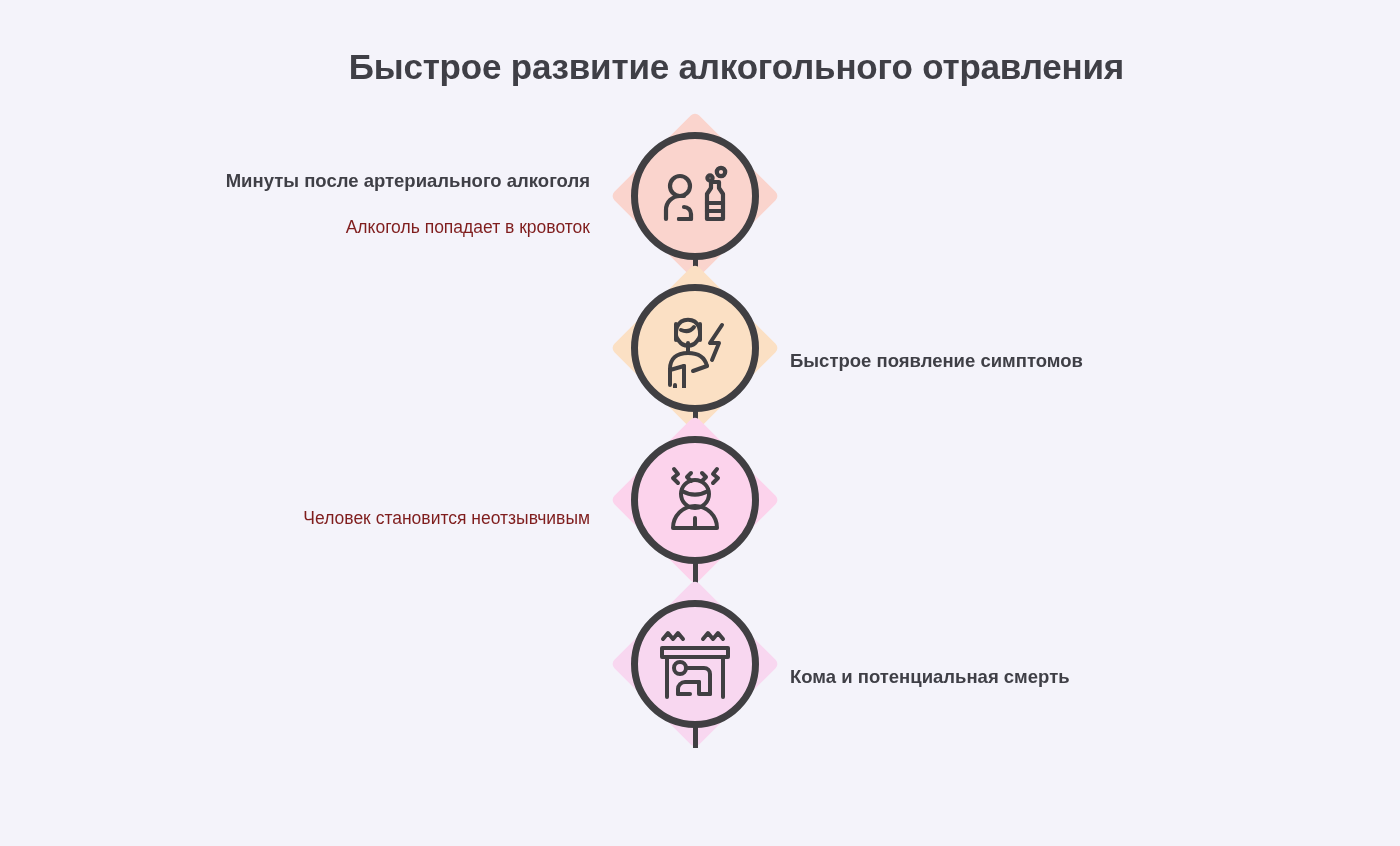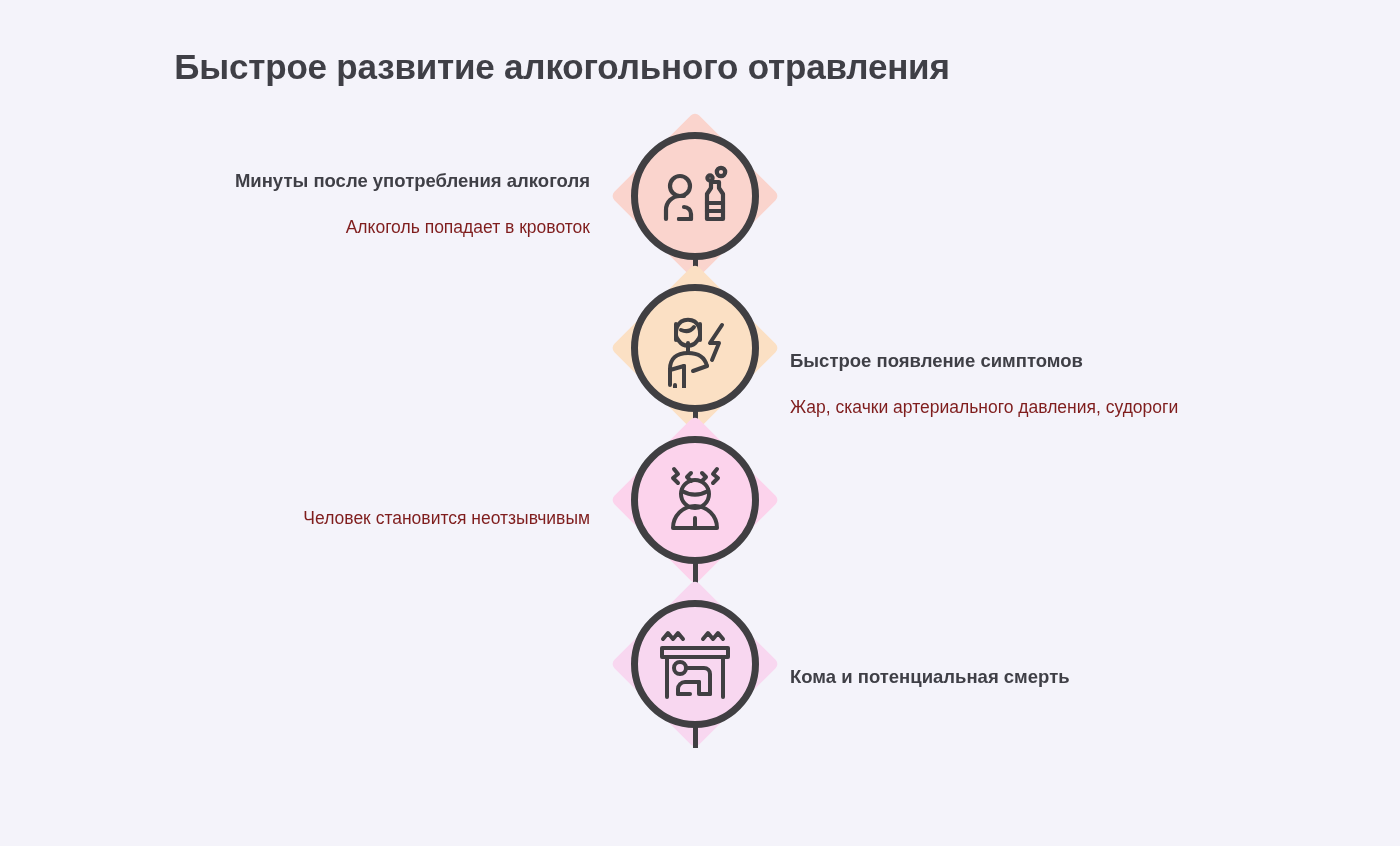--- a/index.html
+++ b/index.html
@@ -11,21 +11,21 @@
     font-family: "Liberation Sans", sans-serif;
     overflow: hidden;
     position: relative;
   }
 
   #page-title {
     position: absolute;
     top: 47px;
     left: 0;
     width: 1124px;
-    text-align: center;
+    text-align: right;
     font-size: 35px;
     font-weight: bold;
     color: #3f3f46;
     letter-spacing: -0.2px;
   }
 
   #timeline {
     position: absolute;
     top: 130px;
     left: 0;
@@ -107,21 +107,21 @@
 </style>
 </head>
 <body>
 
 <div id="page-title">Быстрое развитие алкогольного отравления</div>
 
 <div id="timeline">
 
   <div class="step" style="top:0px;">
     <div class="txt left" style="top:38px;">
-      <h3>Минуты после употребления алкоголя</h3>
+      <h3>Минуты после артериального алкоголя</h3>
       <p>Алкоголь попадает в кровоток</p>
     </div>
     <div class="node-wrap">
       <div class="diamond" style="background:#fad4cd;"></div>
       <div class="circle" style="background:#fad4cd;">
         <svg width="78" height="78" viewBox="0 0 78 78" fill="none" stroke="#403f42" stroke-width="4.2" stroke-linecap="round" stroke-linejoin="round">
           <circle cx="24" cy="29" r="10"></circle>
           <path d="M10 62 v-9 a14 14 0 0 1 14-14 h4"></path>
           <path d="M28 50 a7 7 0 0 1 7 7 v5 h-12"></path>
           <path d="M23 62 h12"></path>
@@ -132,21 +132,20 @@
           <circle cx="54" cy="21" r="2.6"></circle>
         </svg>
       </div>
       <div class="connector"></div>
     </div>
   </div>
 
   <div class="step" style="top:152px;">
     <div class="txt right" style="top:66px;">
       <h3>Быстрое появление симптомов</h3>
-      <p>Жар, скачки артериального давления, судороги</p>
     </div>
     <div class="node-wrap">
       <div class="diamond" style="background:#fbe0c4;"></div>
       <div class="circle" style="background:#fbe0c4;">
         <svg width="80" height="80" viewBox="0 0 80 80" fill="none" stroke="#403f42" stroke-width="4" stroke-linecap="round" stroke-linejoin="round">
           <path d="M22 19 a12 12 0 0 1 22 0 c2 6 1 11 -2 14 a11 11 0 0 1 -18 0 c-3 -3 -4 -8 -2 -14 z"></path>
           <path d="M26 22 c5 2 10 1 13 -3"></path>
           <path d="M21 16 v16"></path>
           <path d="M45 16 v16"></path>
           <path d="M33 35 v10"></path>

